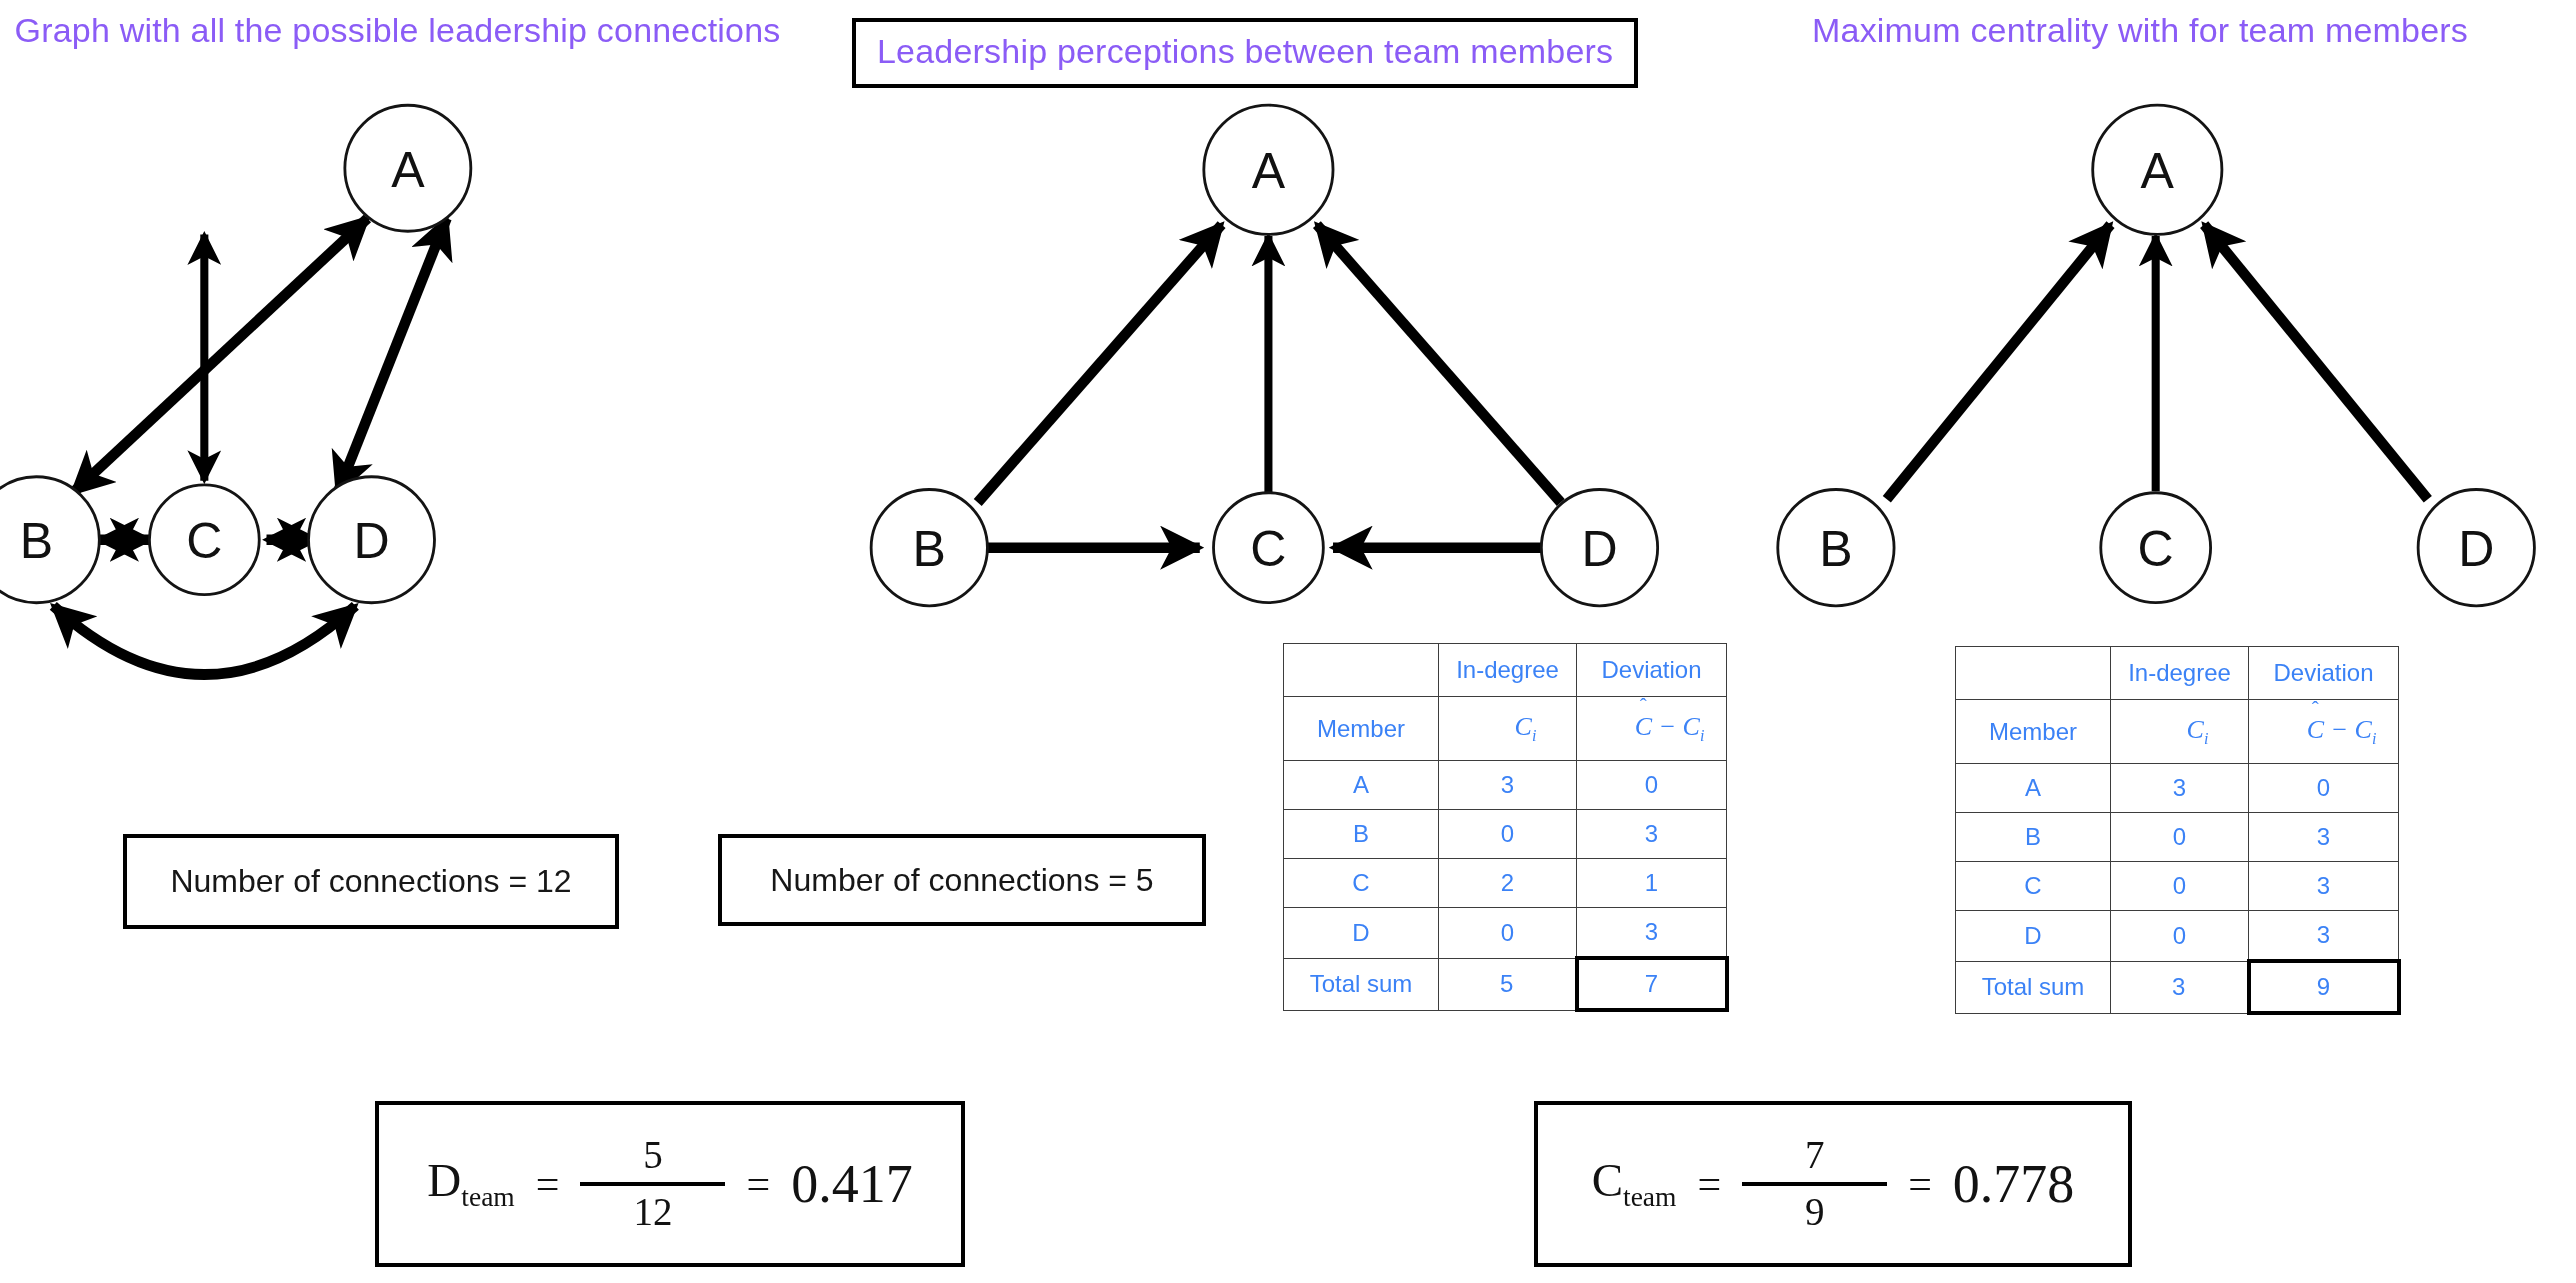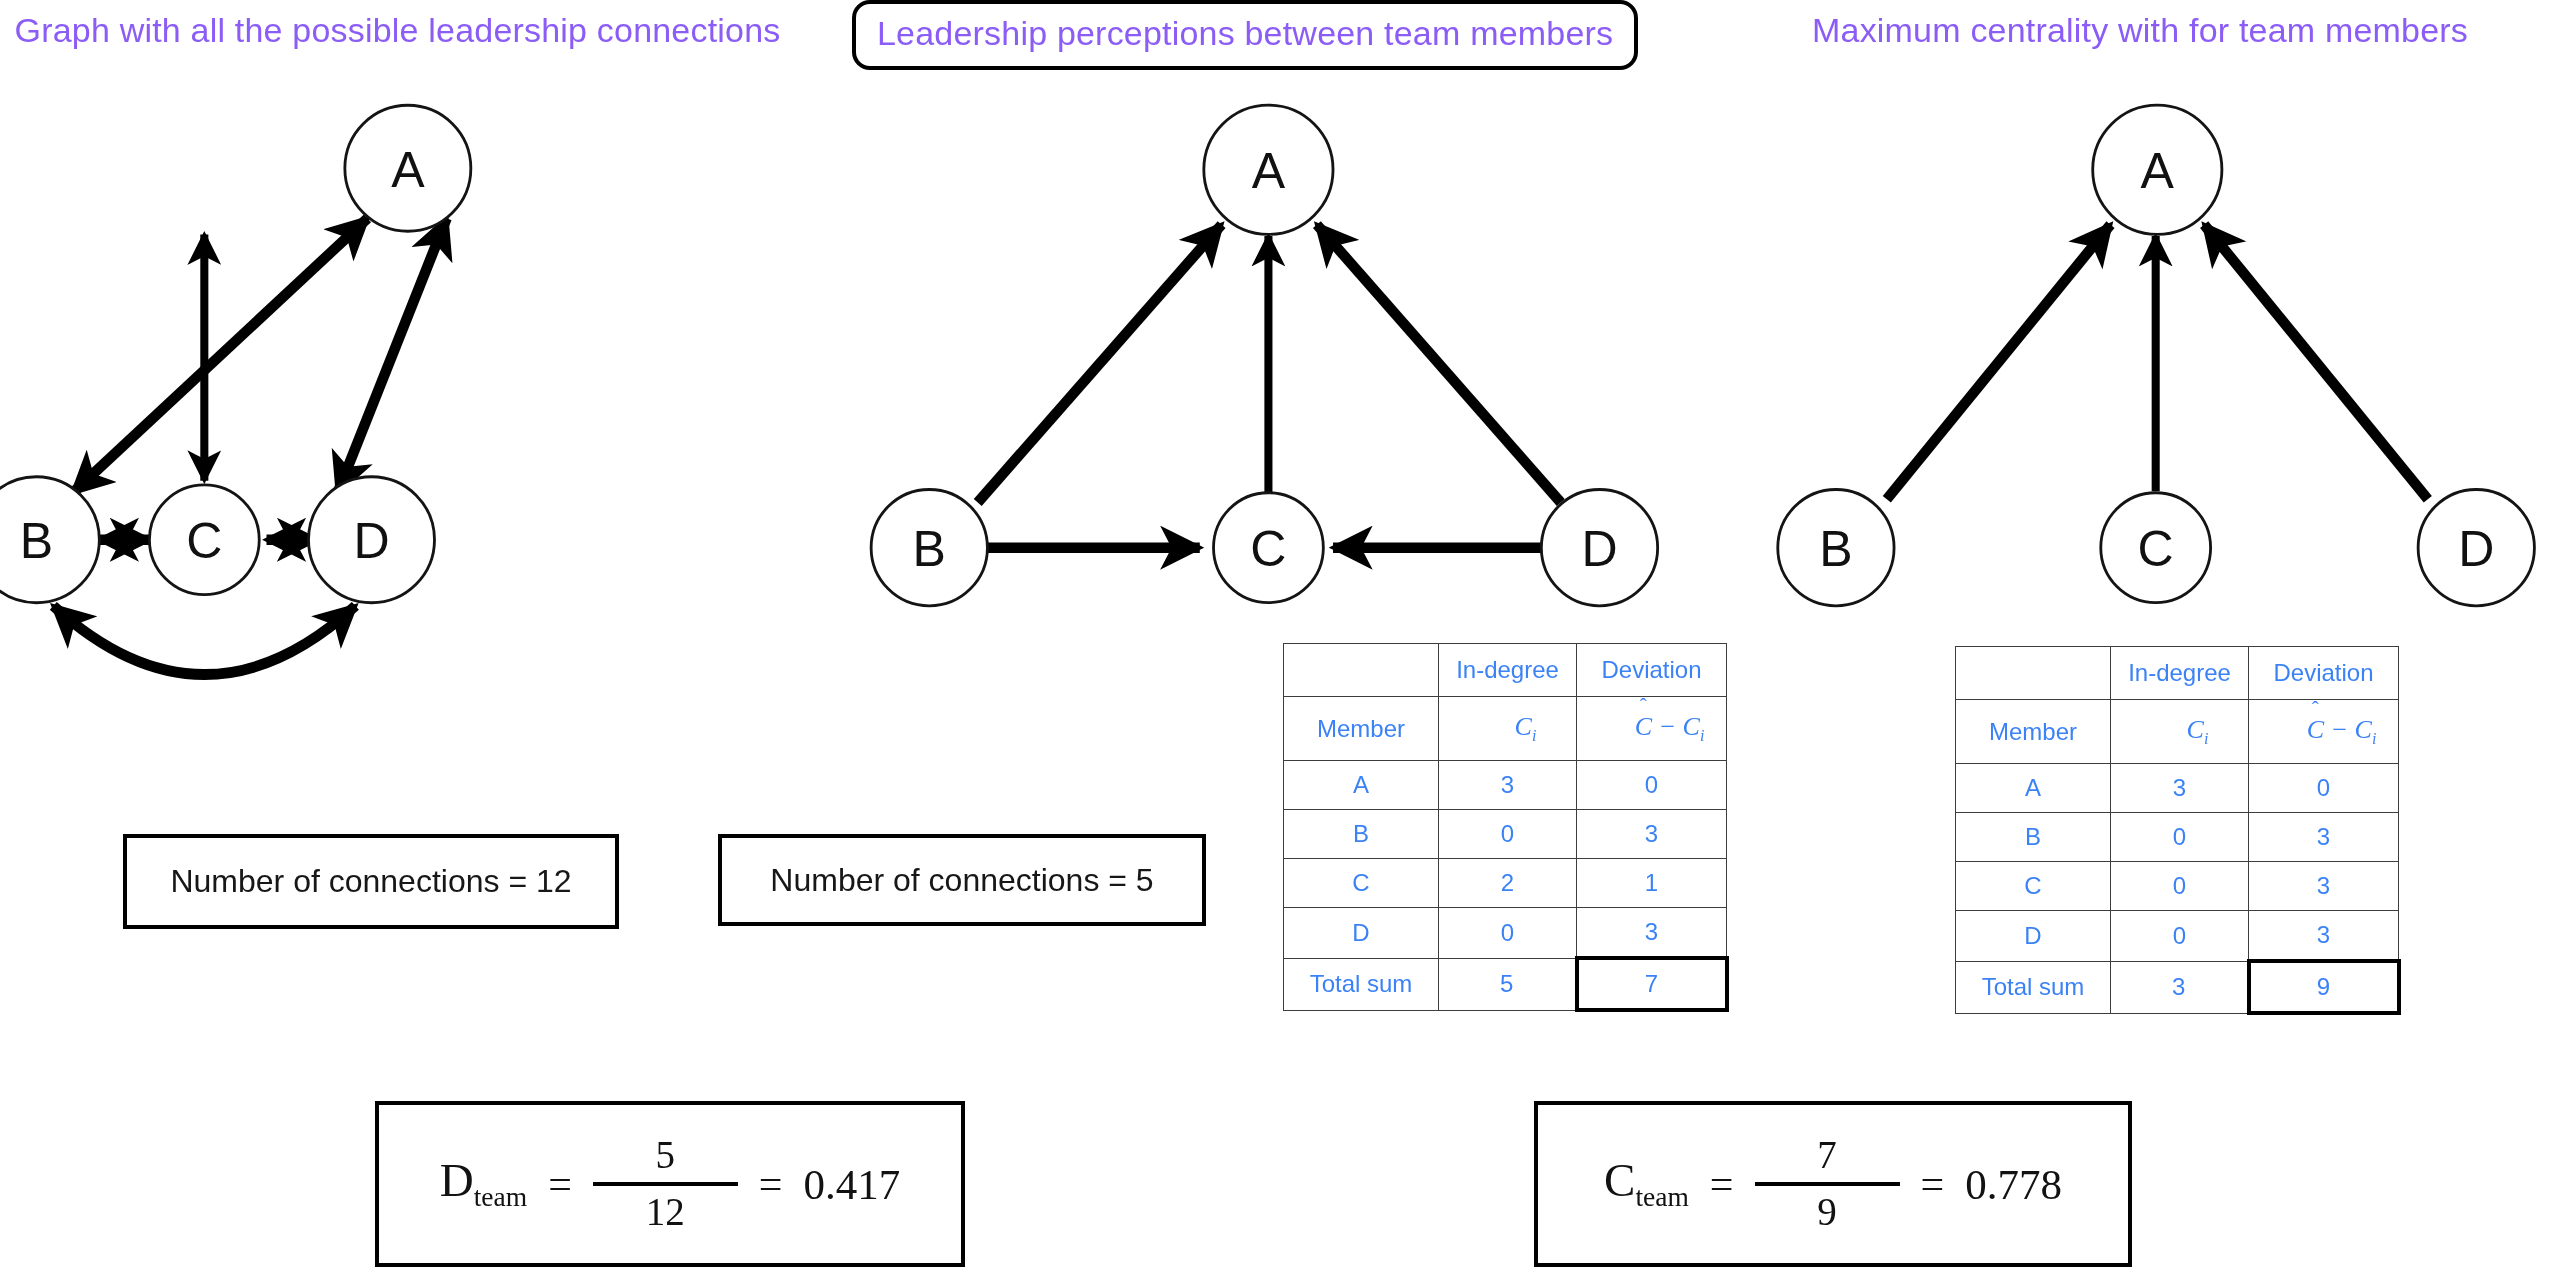--- a/index.html
+++ b/index.html
@@ -158,31 +158,31 @@
     line-height: 1.05;
     padding: 1.6px 0;
   }
   .frac .bar {
     width: 100%;
     height: 4px;
     background: #000000;
     margin: 4.8px 0;
   }
   .f-val {
-    font-size: 43px;
+    font-size: 54px;
   }
 </style>
 </head>
 <body>
 
 <div id="page">
 
   <div class="panel-title" style="left:14.5px; top:11.3px;">Graph with all the possible leadership connections</div>
 
-  <div class="panel-title title-boxed" style="left:852px; top:0;border-radius:18px;">Leadership perceptions between team members</div>
+  <div class="panel-title title-boxed" style="left:852px; top:18px;">Leadership perceptions between team members</div>
 
   <div class="panel-title" style="left:1812px; top:11.3px;">Maximum centrality with for team members</div>
 
   <svg class="graph-svg" width="848" height="727" style="left:0px; top:89px;" viewBox="0 0 1050 900">
     <defs>
       <marker id="ah1" viewBox="0 0 10 10" refX="9" refY="5" markerWidth="4.2" markerHeight="4.2" orient="auto-start-reverse">
         <path d="M 0 0 L 10 5 L 0 10 L 2.6 5 z" fill="#000000"></path>
       </marker>
     </defs>
 

